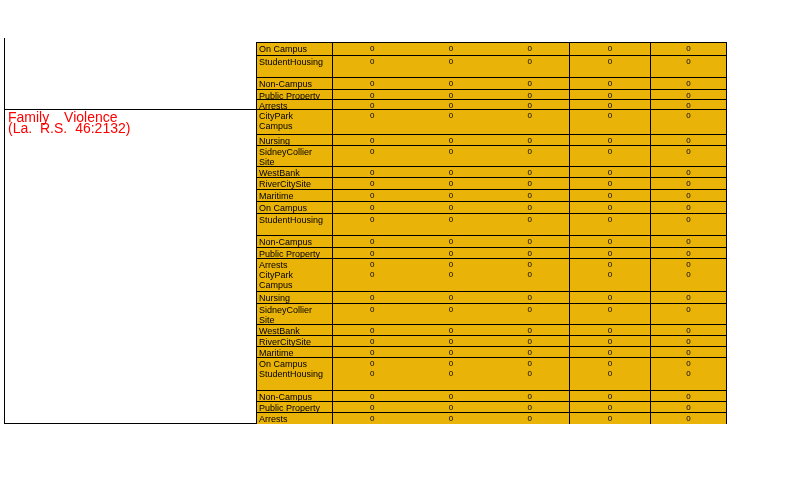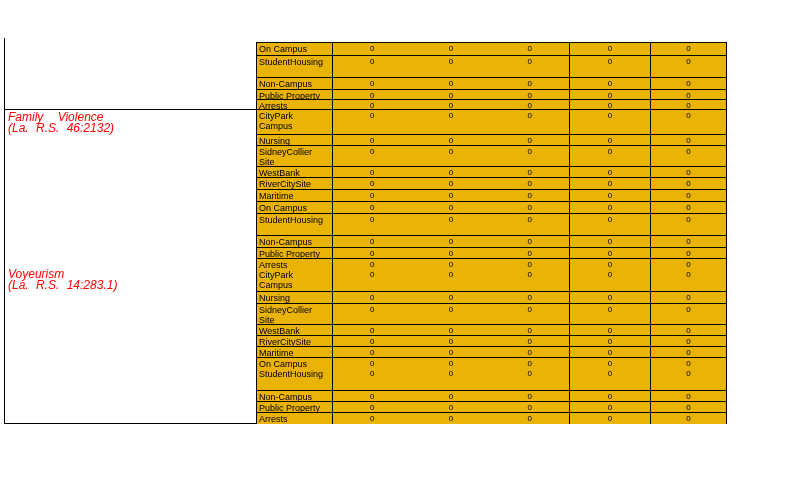--- a/index.html
+++ b/index.html
@@ -3,21 +3,21 @@
 <meta charset="utf-8">
 <style>
   html,body{margin:0;padding:0;background:#ffffff;}
   .page{position:relative;width:800px;height:486px;background:#ffffff;overflow:hidden;
         font-family:"Liberation Sans",sans-serif;color:#000;}
   .tablewrap{position:absolute;left:4px;top:38px;width:723px;height:386px;}
   
   .leftcol{position:absolute;left:0;top:0;bottom:0;width:252px;
            border-left:1px solid #000;border-bottom:1px solid #000;box-sizing:border-box;}
   .lc-divider{position:absolute;left:0;right:0;top:71px;height:0;border-top:1px solid #000;}
-  .cat{position:absolute;left:3px;color:#ff0000;font-size:12px;line-height:11px;white-space:nowrap;font-style:italic;}
+  .cat{position:absolute;left:3px;color:#ff0000;font-size:14px;line-height:11px;white-space:nowrap;}
   .cat-name{word-spacing:11px;}
   .cat-statute{word-spacing:4px;}
   
   .rows{position:absolute;left:252px;top:4px;bottom:0;width:471px;box-sizing:border-box;
         border-top:1px solid #000;border-left:1px solid #000;border-right:1px solid #000;
         display:flex;flex-direction:column;background:#eab308;}
   .band{display:flex;border-bottom:1px solid #000;box-sizing:border-box;overflow:hidden;flex:none;}
   .cell{box-sizing:border-box;padding-top:1px;}
   .loc{width:76px;border-right:1px solid #000;padding-left:2px;font-size:9px;line-height:10px;white-space:nowrap;}
   .wide{width:236px;}
@@ -34,24 +34,20 @@
   <div class="tablewrap">
 
     <div class="leftcol">
       <div class="lc-divider"></div>
 
       <div class="cat" style="top:74px">
         <div class="cat-name">Family Violence</div>
         <div class="cat-statute">(La. R.S. 46:2132)</div>
       </div>
 
-      <div class="cat" style="top:231px">
-        <div class="cat-name">Voyeurism</div>
-        <div class="cat-statute">(La. R.S. 14:283.1)</div>
-      </div>
     </div>
 
     <div class="rows">
         <div class="band" style="height: 13px;">
           <div class="cell loc">
             <div>On Campus</div>
           </div>
           <div class="cell wide">
             <div class="zline wflex">
               <div class="z">0</div>

